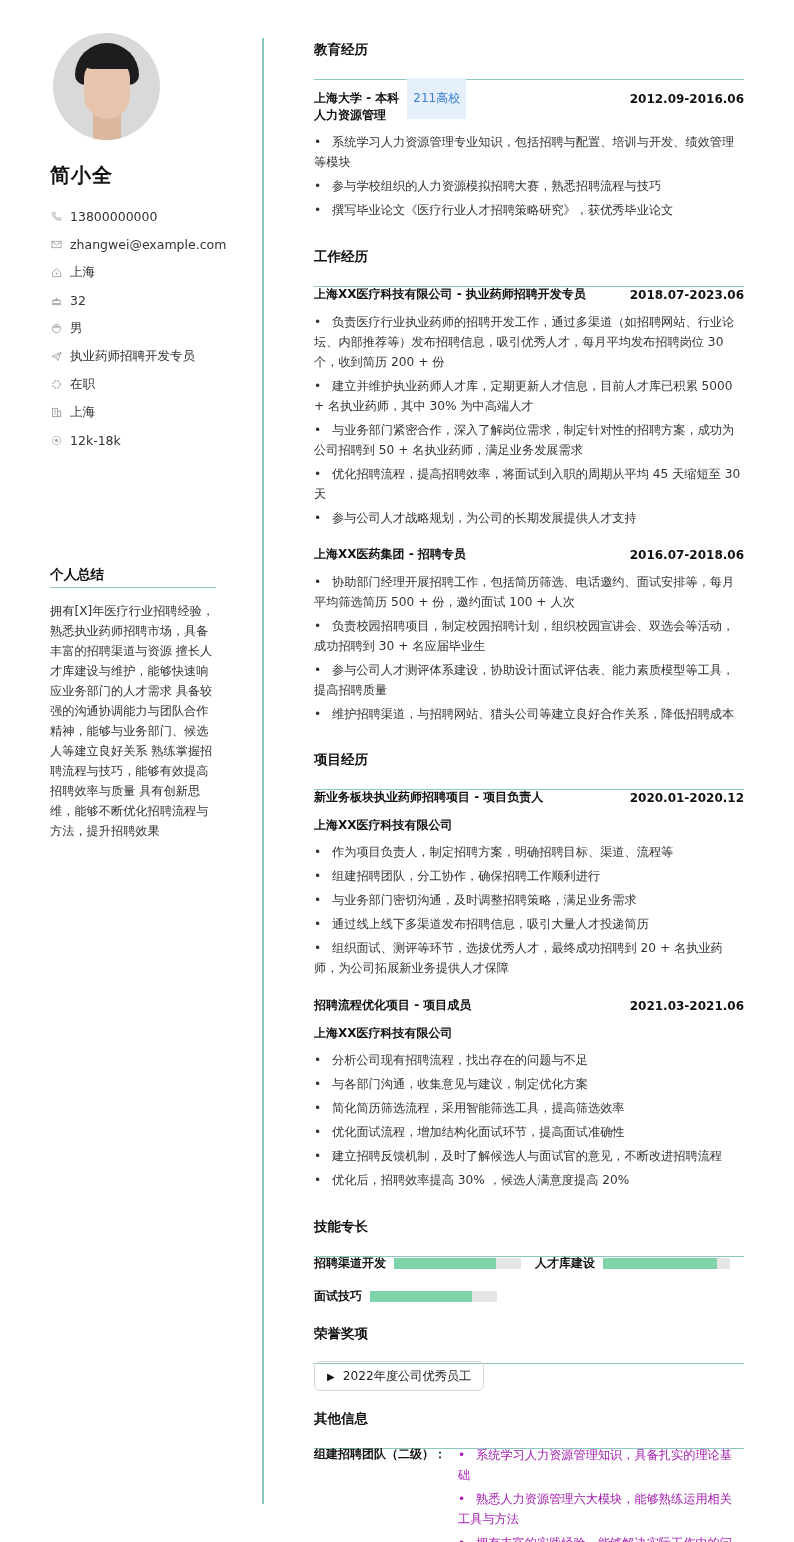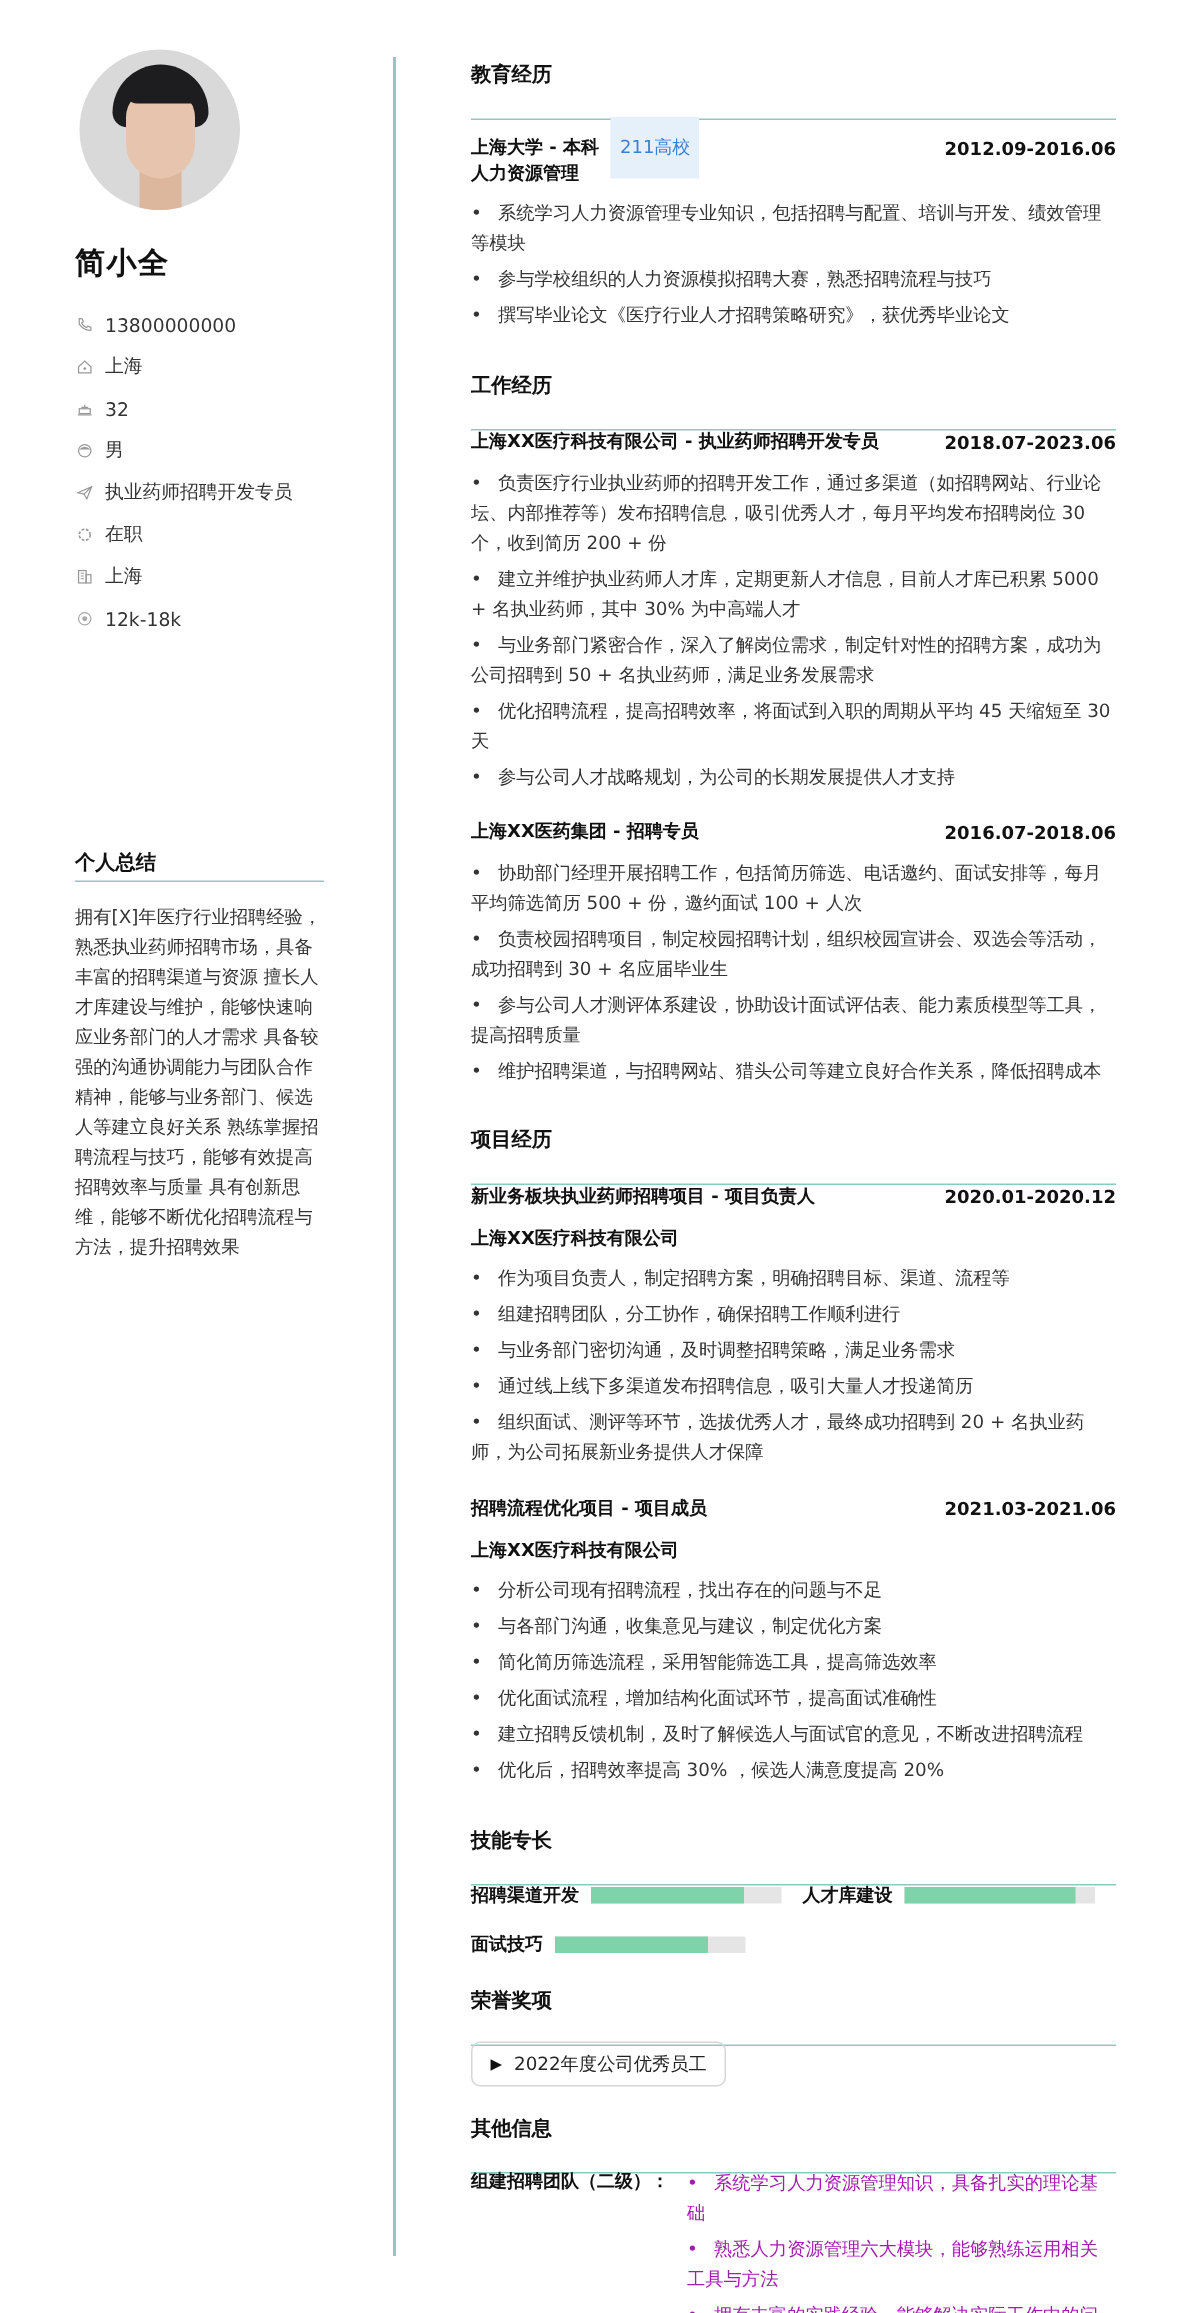--- a/index.html
+++ b/index.html
@@ -64,20 +64,29 @@
       <span class="info-icon">
           <svg viewBox="0 0 12 12">
             <path d="M2 1.5 L4 1.5 L5 3.8 L3.8 4.8 Q5 7.2 7.2 8.2 L8.2 7 L10.5 8 L10.5 10 Q5.5 10.5 2 5.5 Z" fill="none" stroke="#999" stroke-width="0.9"></path>
           </svg>
         </span>
       <span>13800000000</span>
     </li>
     <li class="info-item">
       <span class="info-icon">
           <svg viewBox="0 0 12 12">
+            <rect x="1" y="2.5" width="10" height="7" fill="none" stroke="#999" stroke-width="0.9"></rect>
+            <path d="M1 3 L6 6.5 L11 3" fill="none" stroke="#999" stroke-width="0.9"></path>
+          </svg>
+        </span>
+      <span>zhangwei@example.com</span>
+    </li>
+    <li class="info-item">
+      <span class="info-icon">
+          <svg viewBox="0 0 12 12">
             <path d="M1.5 6 L6 1.8 L10.5 6 L10.5 10.5 L1.5 10.5 Z" fill="none" stroke="#999" stroke-width="0.9"></path>
             <circle cx="6" cy="7.3" r="1" fill="#999"></circle>
           </svg>
         </span>
       <span>上海</span>
     </li>
     <li class="info-item">
       <span class="info-icon">
           <svg viewBox="0 0 12 12">
             <rect x="2" y="6" width="8" height="3.5" fill="none" stroke="#999" stroke-width="0.9"></rect>

